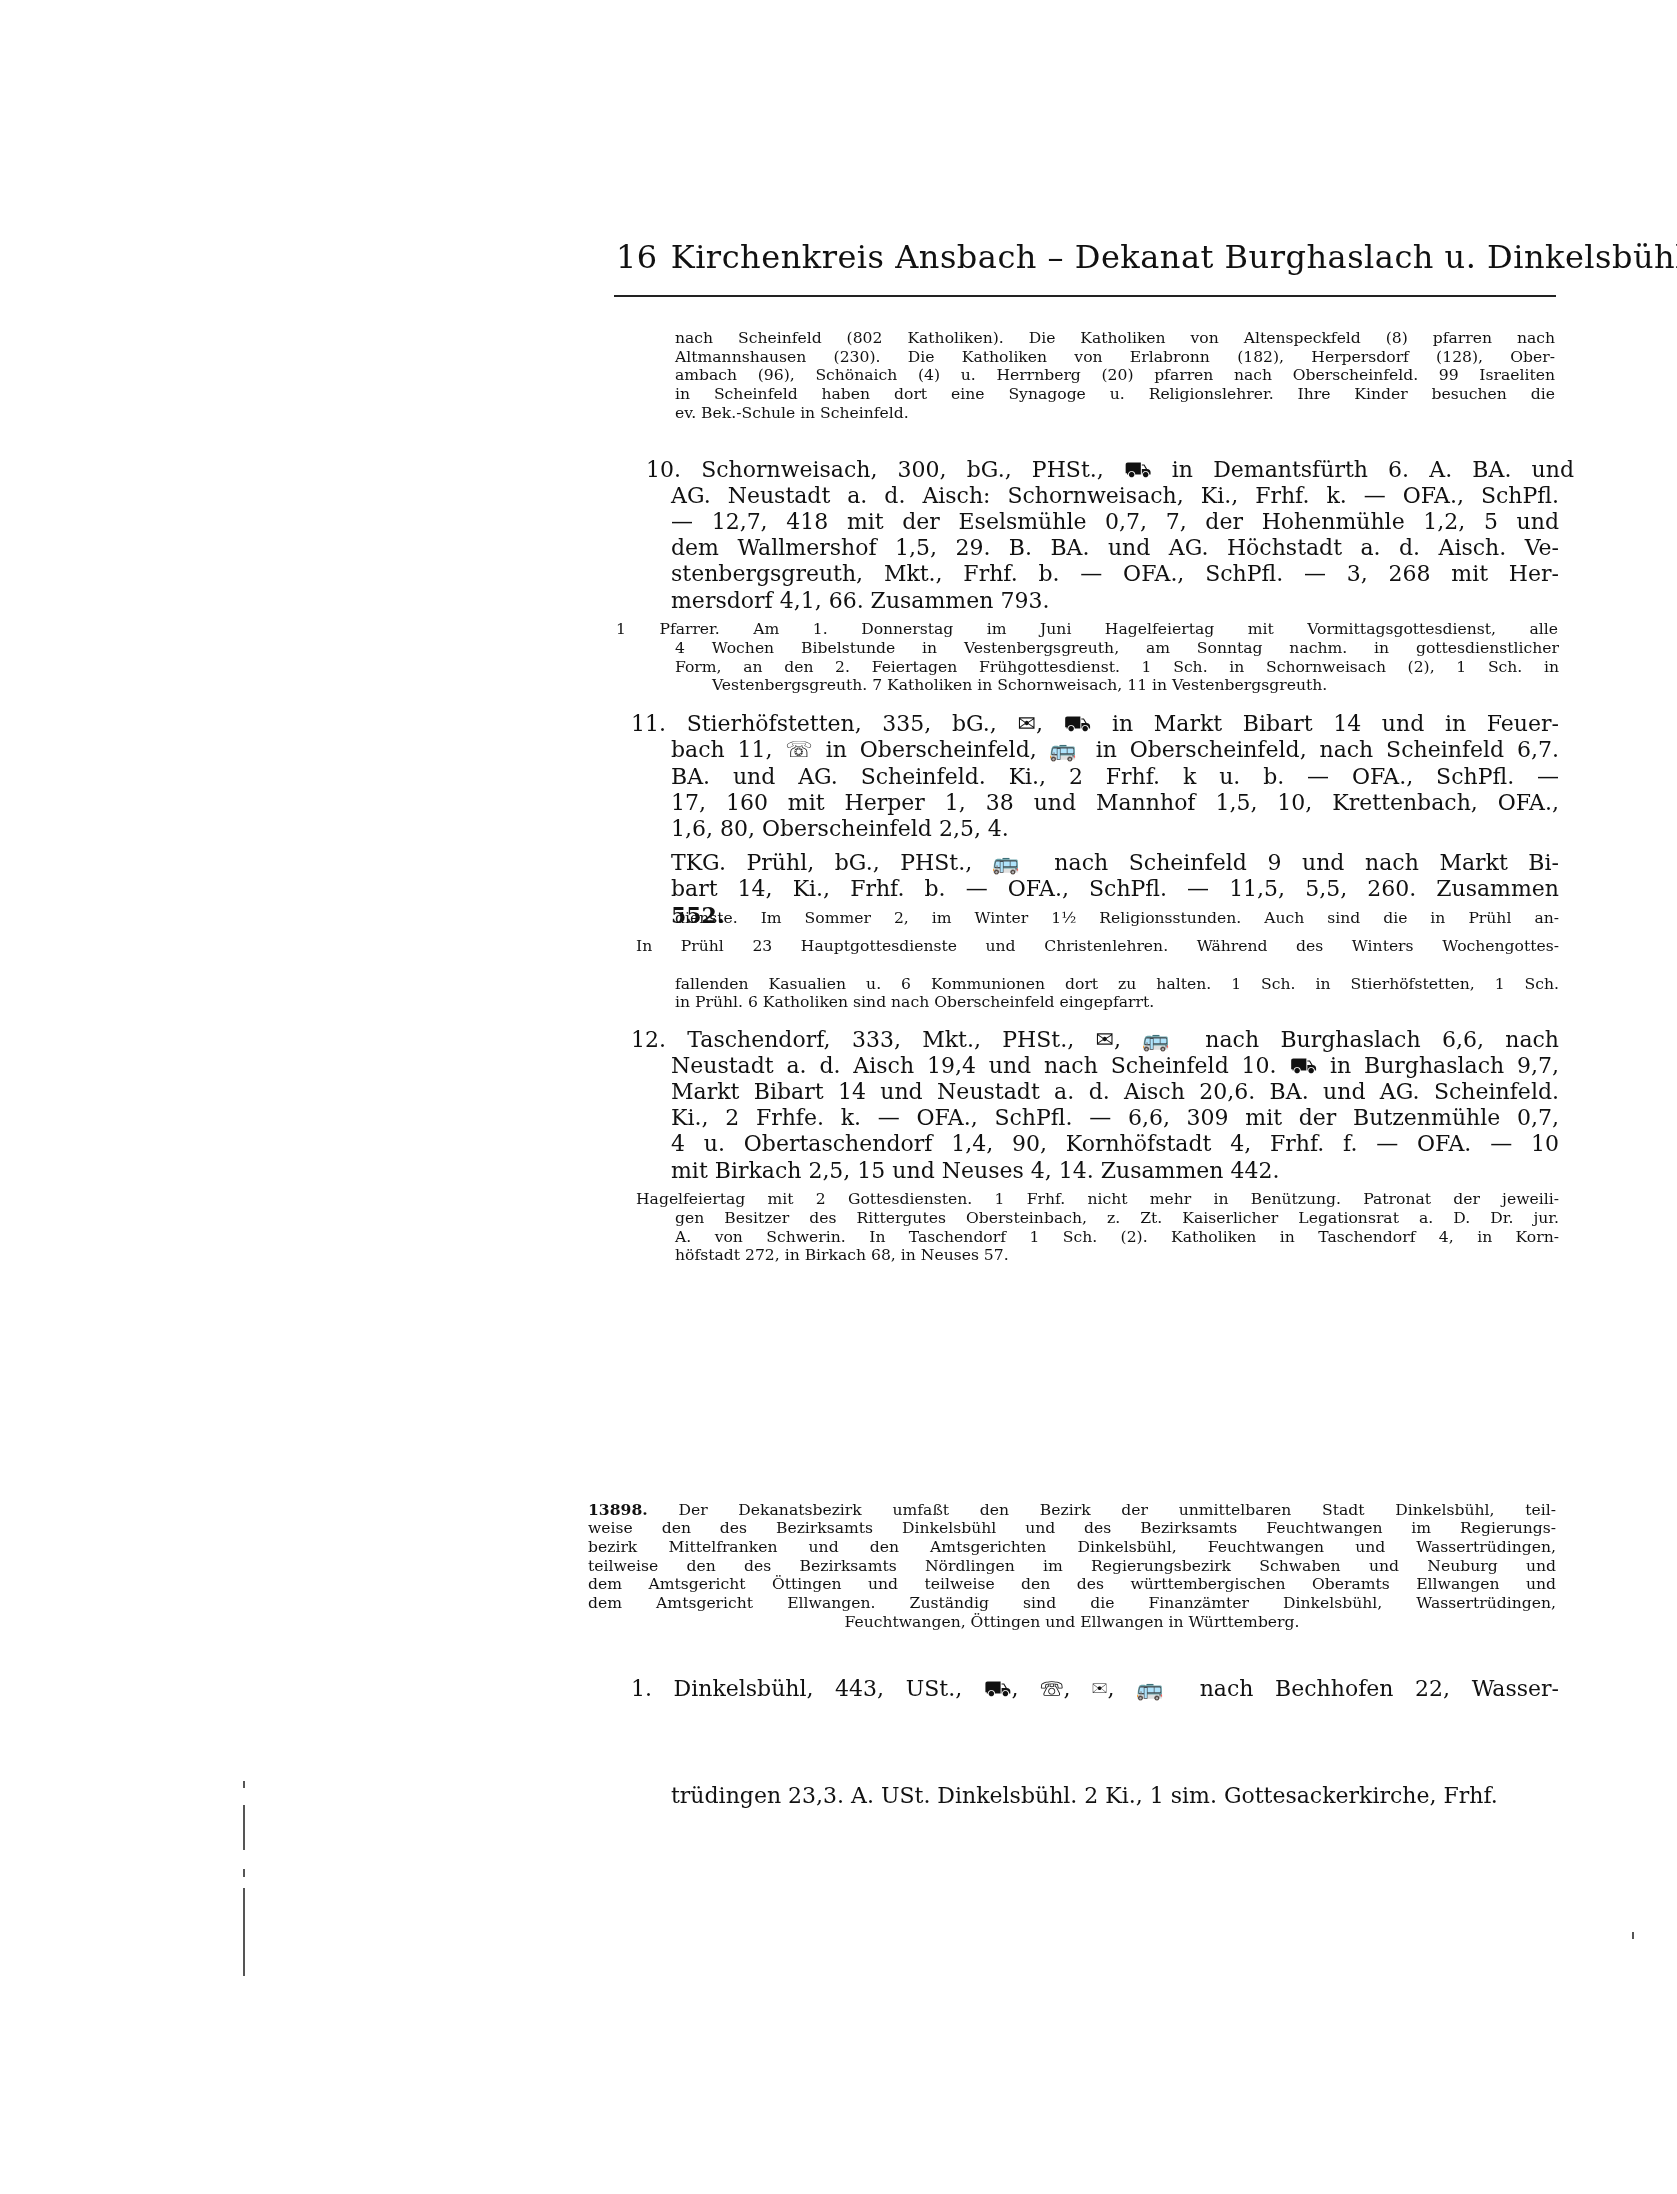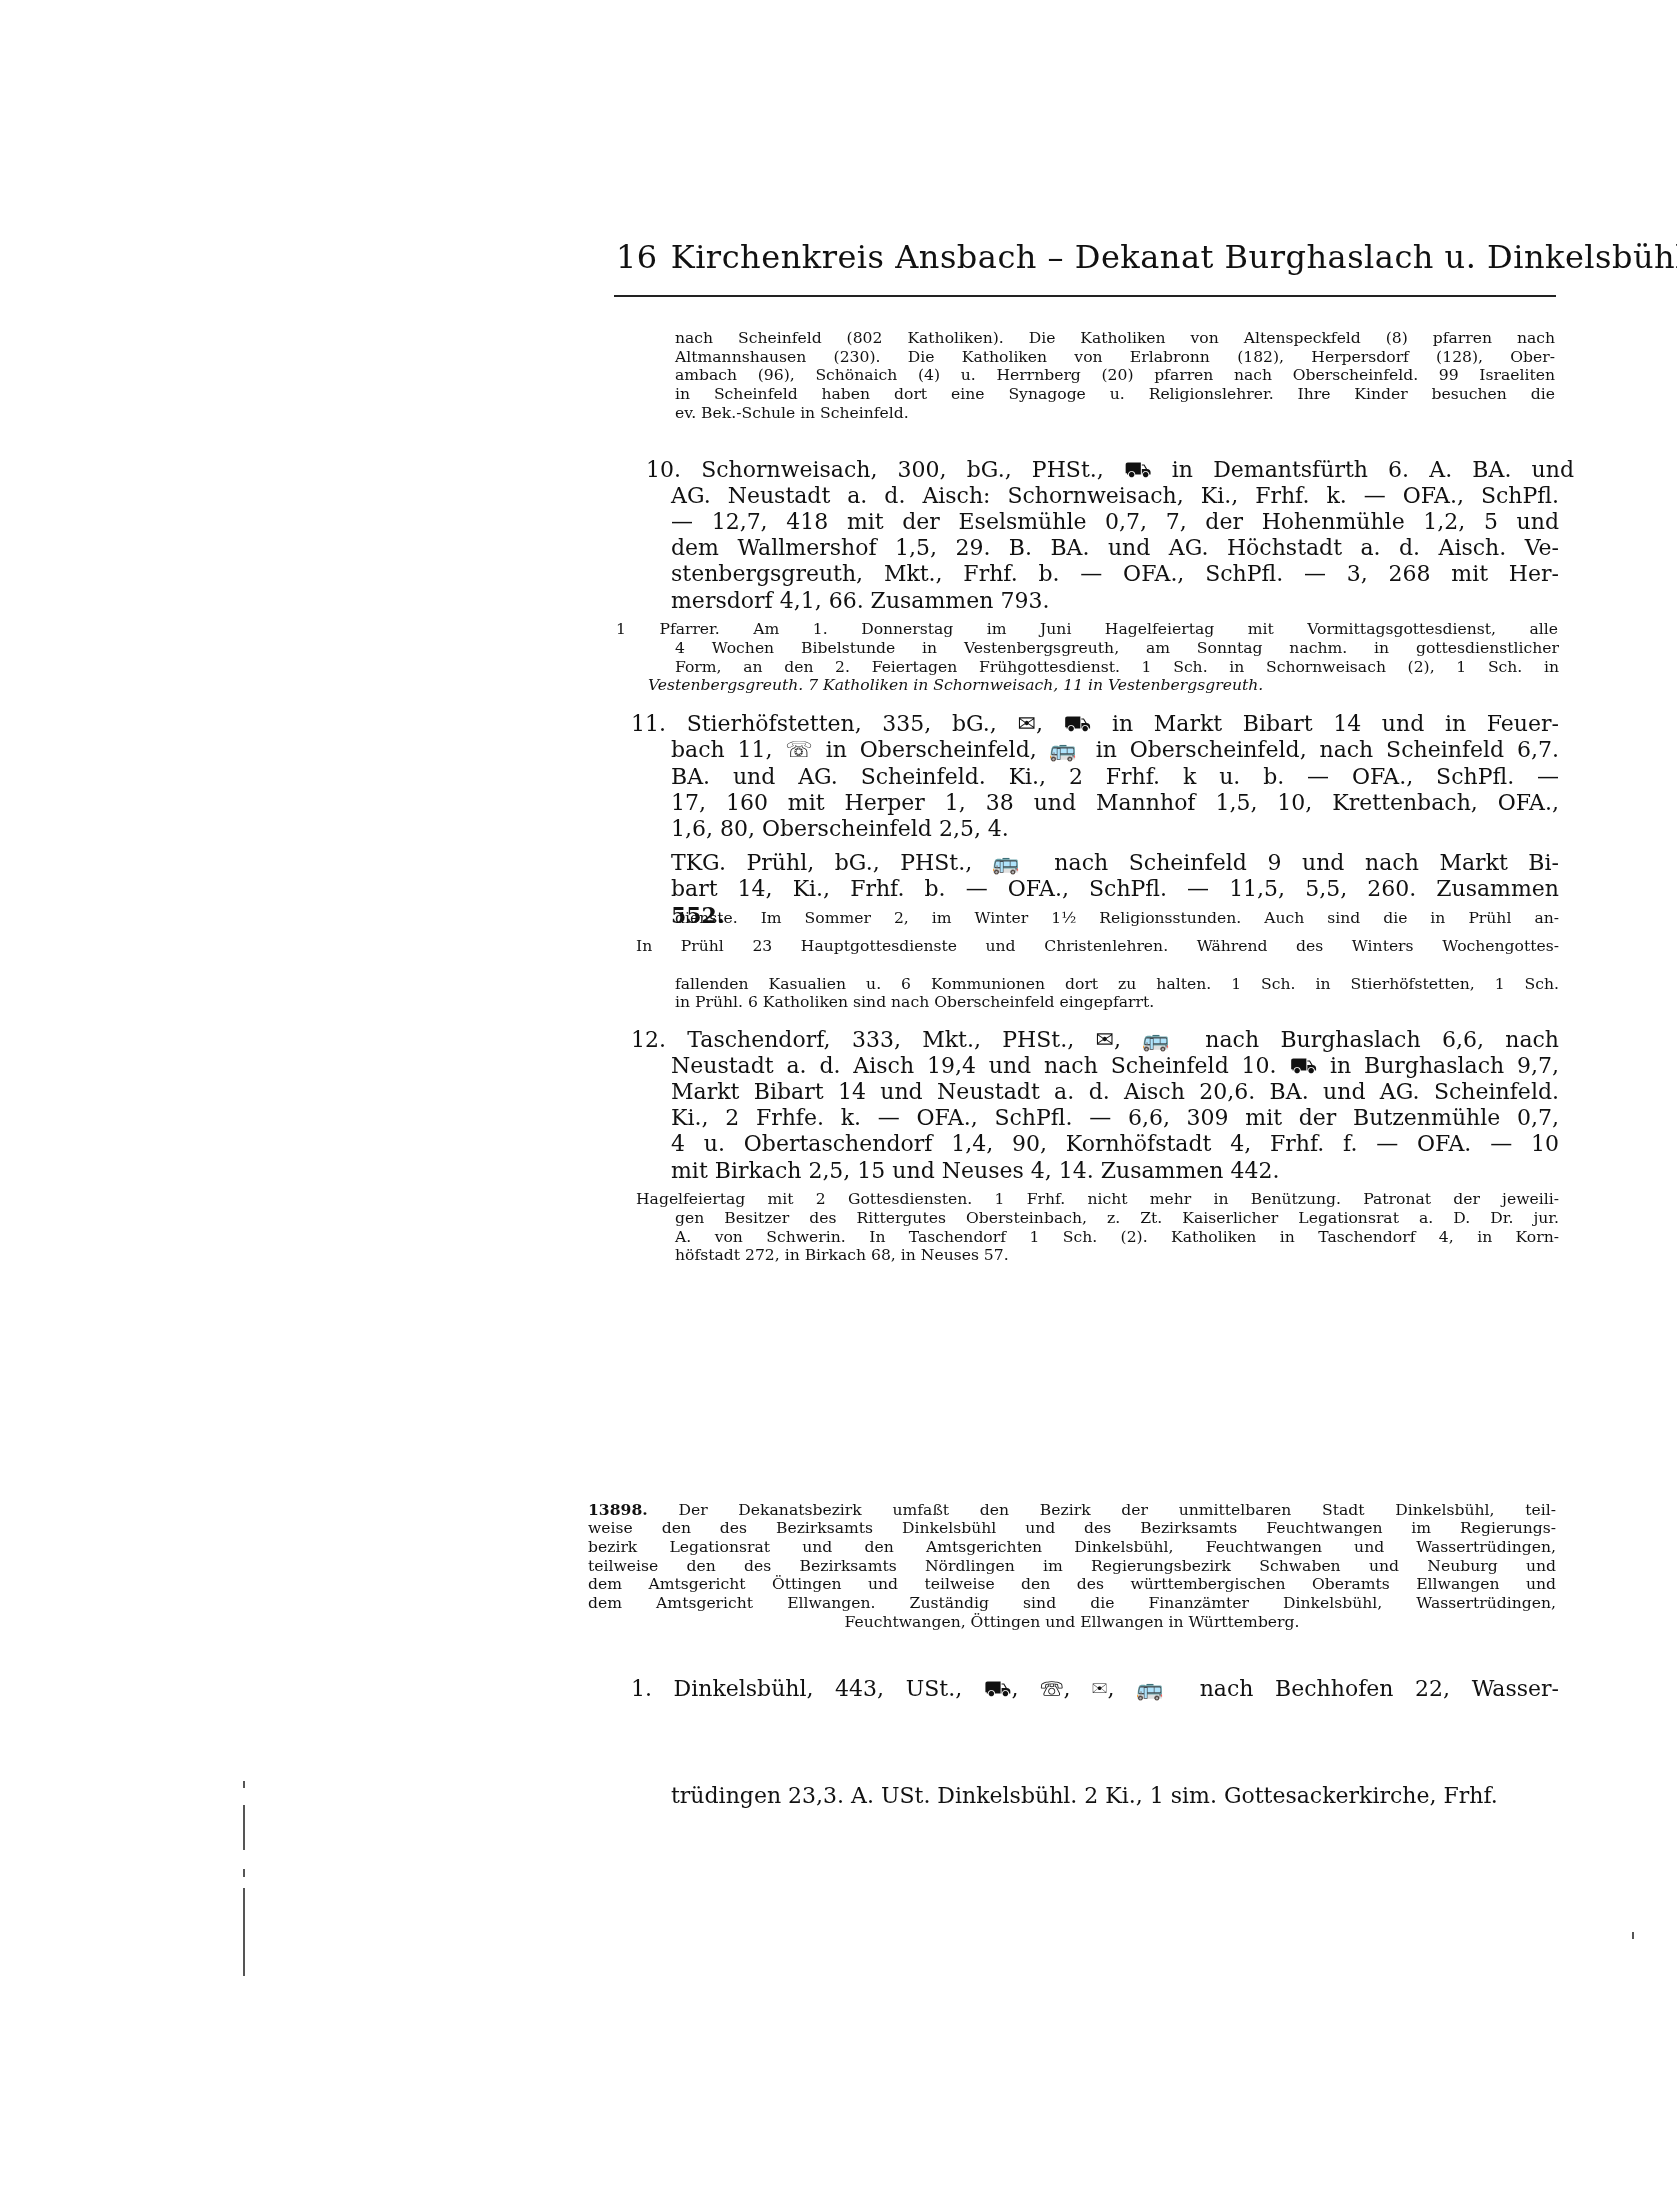--- a/index.html
+++ b/index.html
@@ -42,21 +42,21 @@
     <div class="line big justify" style="left:646px;top:457px;width:928px;">10. Schornweisach, 300, bG., PHSt., ⛟ in Demantsfürth 6. A. BA. und</div>
     <div class="line big justify" style="left:671px;top:483px;width:888px;">AG. Neustadt a. d. Aisch: Schornweisach, Ki., Frhf. k. — OFA., SchPfl.</div>
     <div class="line big justify" style="left:671px;top:509px;width:888px;">— 12,7, 418 mit der Eselsmühle 0,7, 7, der Hohenmühle 1,2, 5 und</div>
     <div class="line big justify" style="left:671px;top:535px;width:888px;">dem Wallmershof 1,5, 29. B. BA. und AG. Höchstadt a. d. Aisch. Ve-</div>
     <div class="line big justify" style="left:671px;top:561px;width:888px;">stenbergsgreuth, Mkt., Frhf. b. — OFA., SchPfl. — 3, 268 mit Her-</div>
     <div class="line big" style="left:671px;top:588px;">mersdorf 4,1, 66. Zusammen 793.</div>
 
     <div class="line small justify" style="left:616px;top:620px;width:942px;">1 Pfarrer. Am 1. Donnerstag im Juni Hagelfeiertag mit Vormittagsgottesdienst, alle</div>
     <div class="line small justify" style="left:675px;top:639px;width:884px;">4 Wochen Bibelstunde in Vestenbergsgreuth, am Sonntag nachm. in gottesdienstlicher</div>
     <div class="line small justify" style="left:675px;top:658px;width:884px;">Form, an den 2. Feiertagen Frühgottesdienst. 1 Sch. in Schornweisach (2), 1 Sch. in</div>
-    <div class="line small" style="left:648px;top:676px;font-style:italic;">Vestenbergsgreuth. 7 Katholiken in Schornweisach, 11 in Vestenbergsgreuth.</div>
+    <div class="line small" style="left:712px;top:676px;">Vestenbergsgreuth. 7 Katholiken in Schornweisach, 11 in Vestenbergsgreuth.</div>
   </div>
 
   <div>
     <div class="line big justify" style="left:631px;top:711px;width:928px;">11. Stierhöfstetten, 335, bG., ✉, ⛟ in Markt Bibart 14 und in Feuer-</div>
     <div class="line big justify" style="left:671px;top:737px;width:888px;">bach 11, ☏ in Oberscheinfeld, 🚌 in Oberscheinfeld, nach Scheinfeld 6,7.</div>
     <div class="line big justify" style="left:671px;top:764px;width:888px;">BA. und AG. Scheinfeld. Ki., 2 Frhf. k u. b. — OFA., SchPfl. —</div>
     <div class="line big justify" style="left:671px;top:790px;width:888px;">17, 160 mit Herper 1, 38 und Mannhof 1,5, 10, Krettenbach, OFA.,</div>
     <div class="line big" style="left:671px;top:816px;">1,6, 80, Oberscheinfeld 2,5, 4.</div>
 
     <div class="line big justify" style="left:671px;top:850px;width:888px;">TKG. Prühl, bG., PHSt., 🚌 nach Scheinfeld 9 und nach Markt Bi-</div>
@@ -80,21 +80,21 @@
     <div class="line small justify" style="left:636px;top:1190px;width:923px;">Hagelfeiertag mit 2 Gottesdiensten. 1 Frhf. nicht mehr in Benützung. Patronat der jeweili-</div>
     <div class="line small justify" style="left:675px;top:1209px;width:884px;">gen Besitzer des Rittergutes Obersteinbach, z. Zt. Kaiserlicher Legationsrat a. D. Dr. jur.</div>
     <div class="line small justify" style="left:675px;top:1228px;width:884px;">A. von Schwerin. In Taschendorf 1 Sch. (2). Katholiken in Taschendorf 4, in Korn-</div>
     <div class="line small" style="left:675px;top:1246px;">höfstadt 272, in Birkach 68, in Neuses 57.</div>
   </div>
 
 
   <div>
     <div class="line small justify" style="left:588px;top:1501px;width:968px;"><span class="b">13898.</span> <span>Der Dekanatsbezirk umfaßt den Bezirk der unmittelbaren Stadt Dinkelsbühl, teil-</span></div>
     <div class="line small justify" style="left:588px;top:1519px;width:968px;">weise den des Bezirksamts Dinkelsbühl und des Bezirksamts Feuchtwangen im Regierungs-</div>
-    <div class="line small justify" style="left:588px;top:1538px;width:968px;">bezirk Legationsrat und den Amtsgerichten Dinkelsbühl, Feuchtwangen und Wassertrüdingen,</div>
+    <div class="line small justify" style="left:588px;top:1538px;width:968px;">bezirk Mittelfranken und den Amtsgerichten Dinkelsbühl, Feuchtwangen und Wassertrüdingen,</div>
     <div class="line small justify" style="left:588px;top:1557px;width:968px;">teilweise den des Bezirksamts Nördlingen im Regierungsbezirk Schwaben und Neuburg und</div>
     <div class="line small justify" style="left:588px;top:1575px;width:968px;">dem Amtsgericht Öttingen und teilweise den des württembergischen Oberamts Ellwangen und</div>
     <div class="line small justify" style="left:588px;top:1594px;width:968px;">dem Amtsgericht Ellwangen. Zuständig sind die Finanzämter Dinkelsbühl, Wassertrüdingen,</div>
     <div class="line small center" style="left:588px;top:1613px;width:968px;">Feuchtwangen, Öttingen und Ellwangen in Württemberg.</div>
   </div>
 
   <div>
     <div class="line big justify" style="left:631px;top:1676px;width:928px;">1. Dinkelsbühl, 443, USt., ⛟, ☏, ✉, 🚌 nach Bechhofen 22, Wasser-</div>
     <div class="line big" style="left:671px;top:1783px;">trüdingen 23,3. A. USt. Dinkelsbühl. 2 Ki., 1 sim. Gottesackerkirche, Frhf.</div>
   </div>

